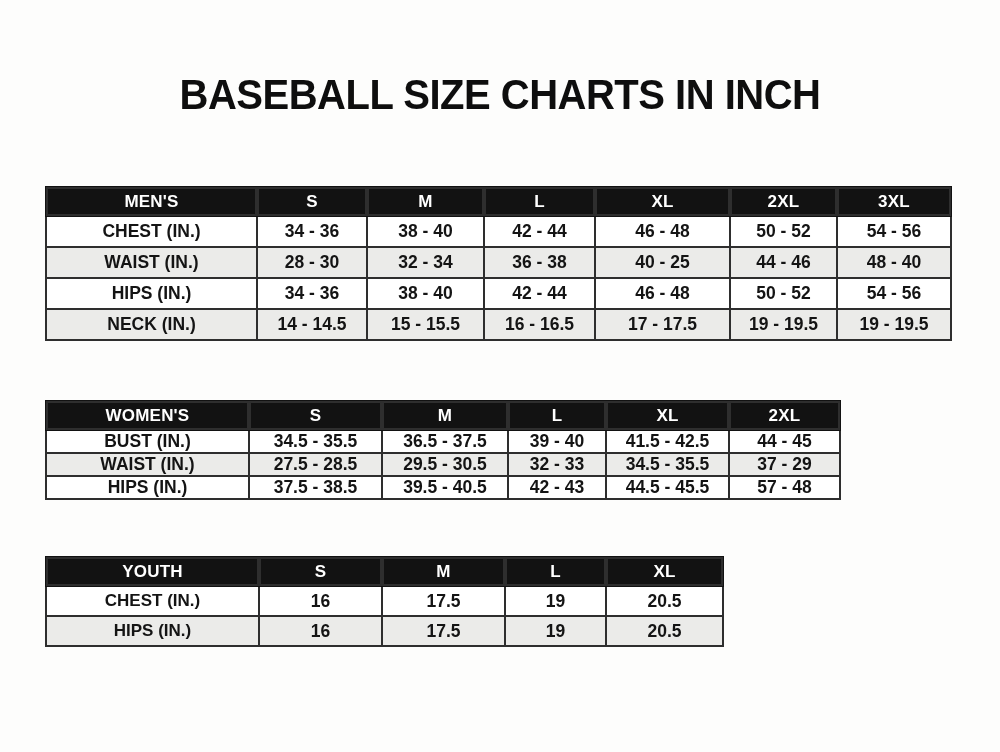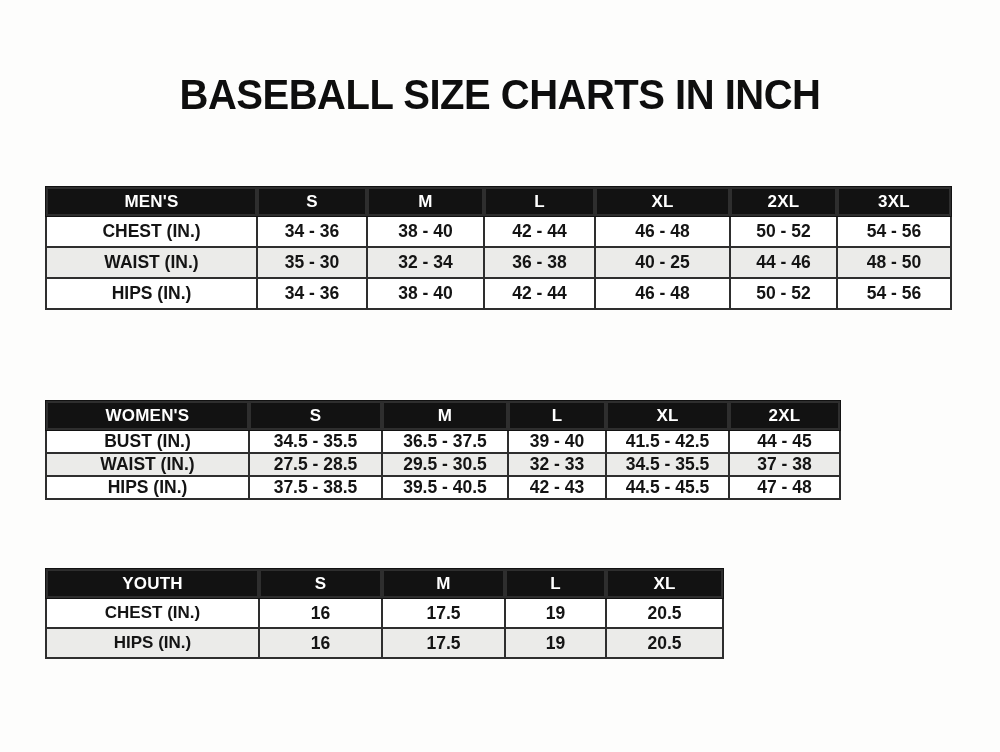--- a/index.html
+++ b/index.html
@@ -55,21 +55,21 @@
   table.size-table tbody td {
     font-size: 17.5px;
     color: var(--text);
   }
   table.size-table tbody tr { height: 31px; }
   table.size-table tbody tr:nth-child(even) { background: var(--stripe); }
   table.size-table tbody tr:nth-child(odd) { background: #ffffff; }
 
   #mens-table   { left: 45px; top: 186px; width: 905px; }
   #womens-table { left: 45px; top: 400px; width: 794px; padding-left: 24px; }
-  #youth-table  { left: 45px; top: 556px; width: 677px; margin-top: 12px; }
+  #youth-table  { left: 45px; top: 556px; width: 677px; }
   #womens-table tbody tr { height: 14px; margin-top: 10px; }
   #youth-table tbody tr { height: 30px; }
   #youth-table tbody td.row-label { font-size: 17px; }
 </style>
 </head>
 <body>
 
 <div class="page">
 
   <div class="title">BASEBALL SIZE CHARTS IN INCH</div>
@@ -100,35 +100,44 @@
         <td class="row-label">CHEST (IN.)</td>
         <td>34 - 36</td>
         <td>38 - 40</td>
         <td>42 - 44</td>
         <td>46 - 48</td>
         <td>50 - 52</td>
         <td>54 - 56</td>
       </tr>
       <tr>
         <td class="row-label">WAIST (IN.)</td>
-        <td>35 - 30</td>
+        <td>28 - 30</td>
         <td>32 - 34</td>
         <td>36 - 38</td>
         <td>40 - 25</td>
         <td>44 - 46</td>
-        <td>48 - 50</td>
+        <td>48 - 40</td>
       </tr>
       <tr>
         <td class="row-label">HIPS (IN.)</td>
         <td>34 - 36</td>
         <td>38 - 40</td>
         <td>42 - 44</td>
         <td>46 - 48</td>
         <td>50 - 52</td>
         <td>54 - 56</td>
+      </tr>
+      <tr>
+        <td class="row-label">NECK (IN.)</td>
+        <td>14 - 14.5</td>
+        <td>15 - 15.5</td>
+        <td>16 - 16.5</td>
+        <td>17 - 17.5</td>
+        <td>19 - 19.5</td>
+        <td>19 - 19.5</td>
       </tr>
     </tbody>
   </table>
 
   <table class="size-table" id="womens-table">
     <colgroup>
       <col style="width:203px">
         <col style="width:133px">
         <col style="width:126px">
       <col style="width:98px">
@@ -153,29 +162,29 @@
         <td>39 - 40</td>
         <td>41.5 - 42.5</td>
         <td>44 - 45</td>
       </tr>
       <tr>
         <td class="row-label">WAIST (IN.)</td>
         <td>27.5 - 28.5</td>
         <td>29.5 - 30.5</td>
         <td>32 - 33</td>
         <td>34.5 - 35.5</td>
-        <td>37 - 38</td>
+        <td>37 - 29</td>
       </tr>
       <tr>
         <td class="row-label">HIPS (IN.)</td>
         <td>37.5 - 38.5</td>
         <td>39.5 - 40.5</td>
         <td>42 - 43</td>
         <td>44.5 - 45.5</td>
-        <td>47 - 48</td>
+        <td>57 - 48</td>
       </tr>
     </tbody>
   </table>
 
   <table class="size-table" id="youth-table">
     <colgroup>
       <col style="width:213px">
         <col style="width:123px">
         <col style="width:123px">
       <col style="width:101px">

